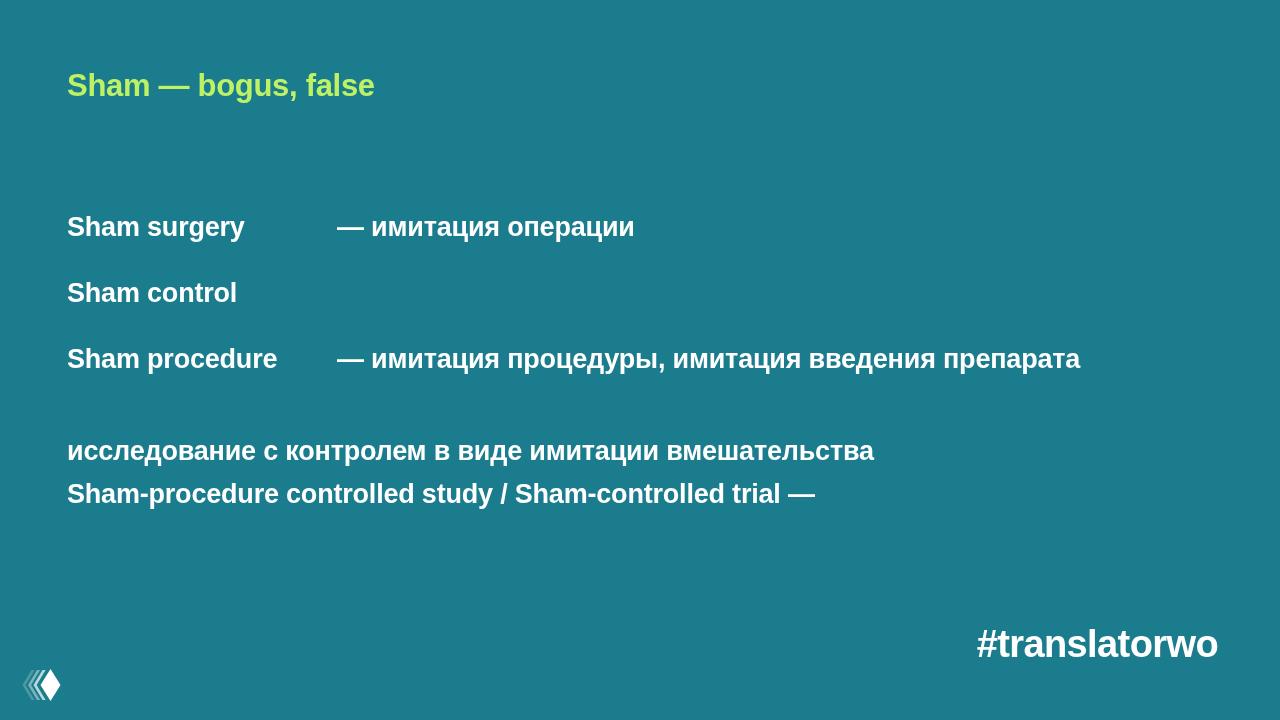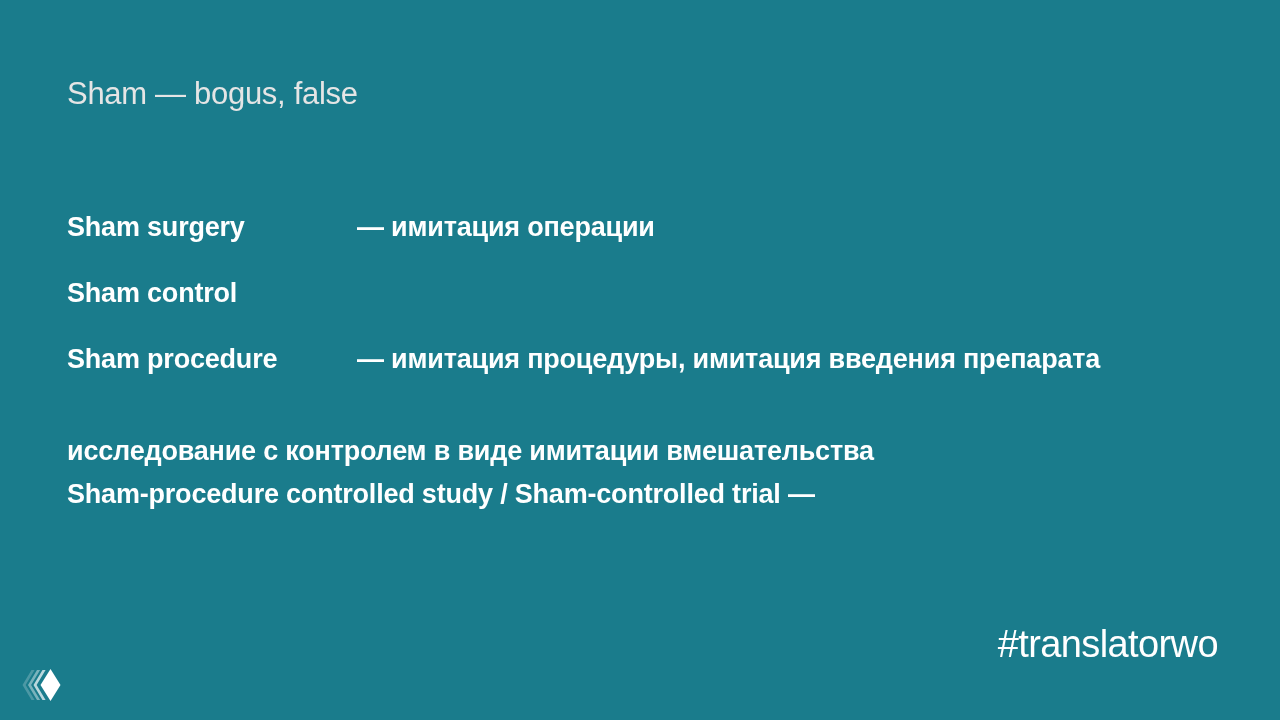--- a/index.html
+++ b/index.html
@@ -18,24 +18,24 @@
     width: 1280px;
     height: 720px;
     background: #1a7c8c;
     box-sizing: border-box;
   }
 
   
   #slide-title {
     position: absolute;
     left: 67px;
-    top: 76px;
+    top: 68px;
     font-size: 31px;
-    font-weight: 400;
-    color: #e5e5e5;
+    font-weight: 700;
+    color: #bef264;
     letter-spacing: -0.3px;
     white-space: nowrap;
   }
 
   
   #term-rows {
     position: absolute;
     left: 67px;
     top: 212px;
     width: 1190px;
@@ -56,21 +56,20 @@
     font-weight: 600;
     color: #ffffff;
     letter-spacing: -0.2px;
   }
   .term-def {
     flex: 0 0 auto;
     font-size: 27px;
     font-weight: 600;
     color: #ffffff;
     letter-spacing: -0.2px;
-    margin-left: 20px;
   }
 
   
   #closing-paragraph {
     position: absolute;
     left: 67px;
     top: 430px;
     width: 1180px;
     font-size: 27px;
     font-weight: 600;
@@ -82,21 +81,21 @@
     display: block;
     white-space: nowrap;
   }
 
   
   #hashtag {
     position: absolute;
     right: 62px;
     top: 623px;
     font-size: 38px;
-    font-weight: 400;
+    font-weight: 700;
     color: #ffffff;
     letter-spacing: -0.6px;
     white-space: nowrap;
   }
 
   
   #logo-mark {
     position: absolute;
     left: 18px;
     top: 662px;

